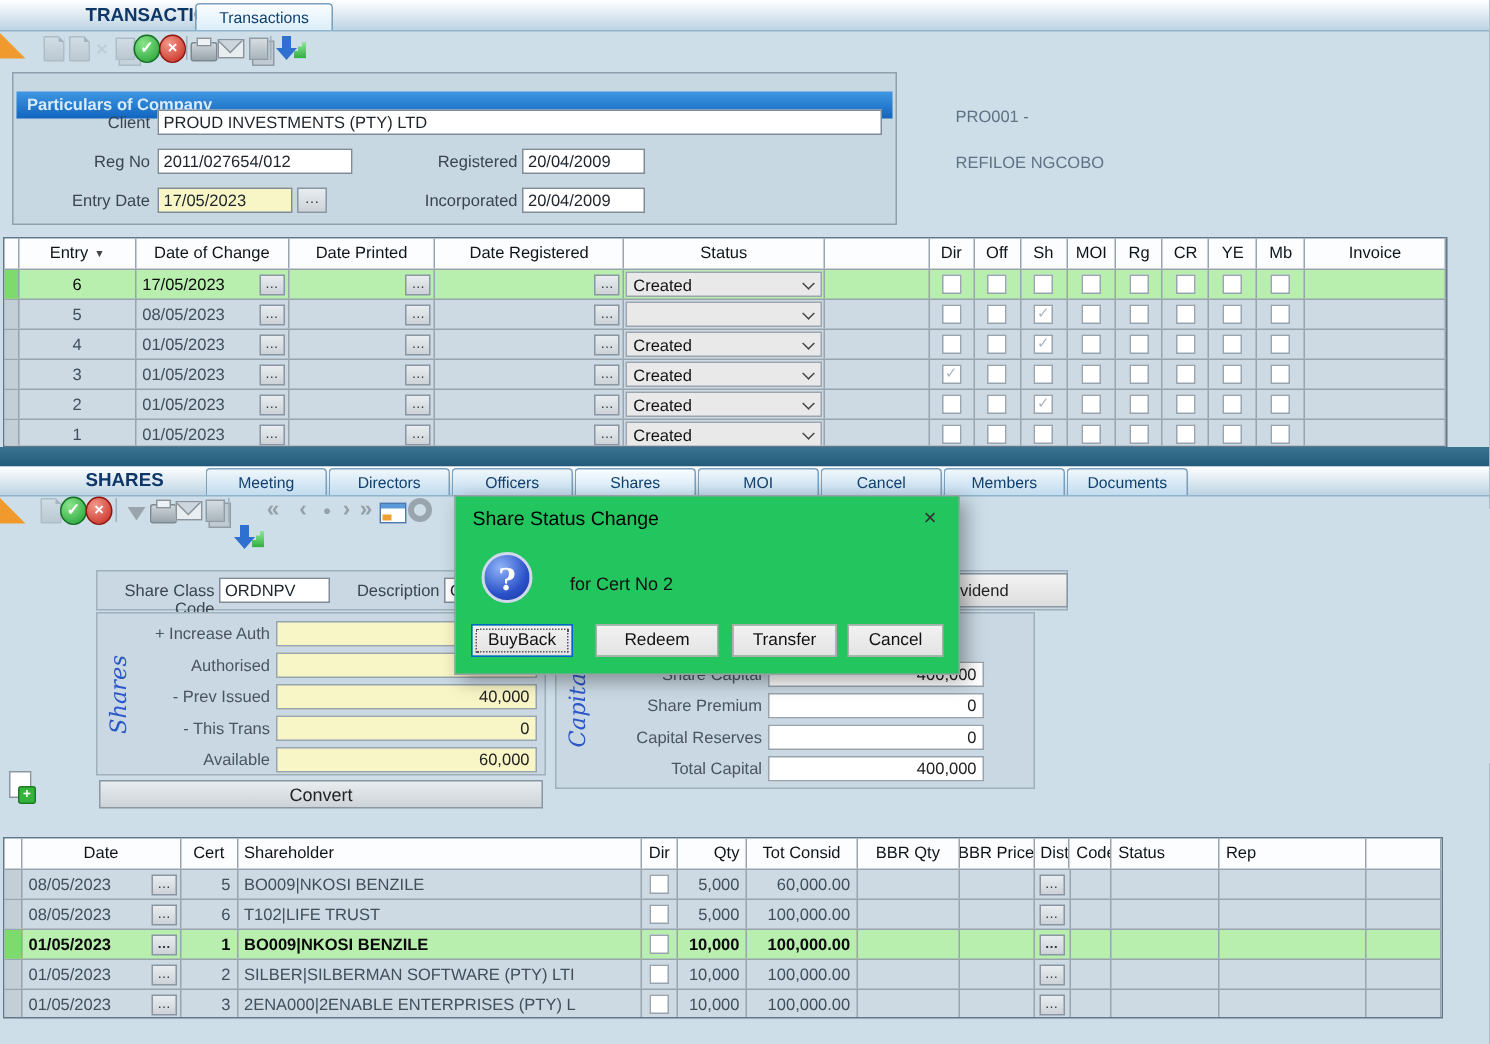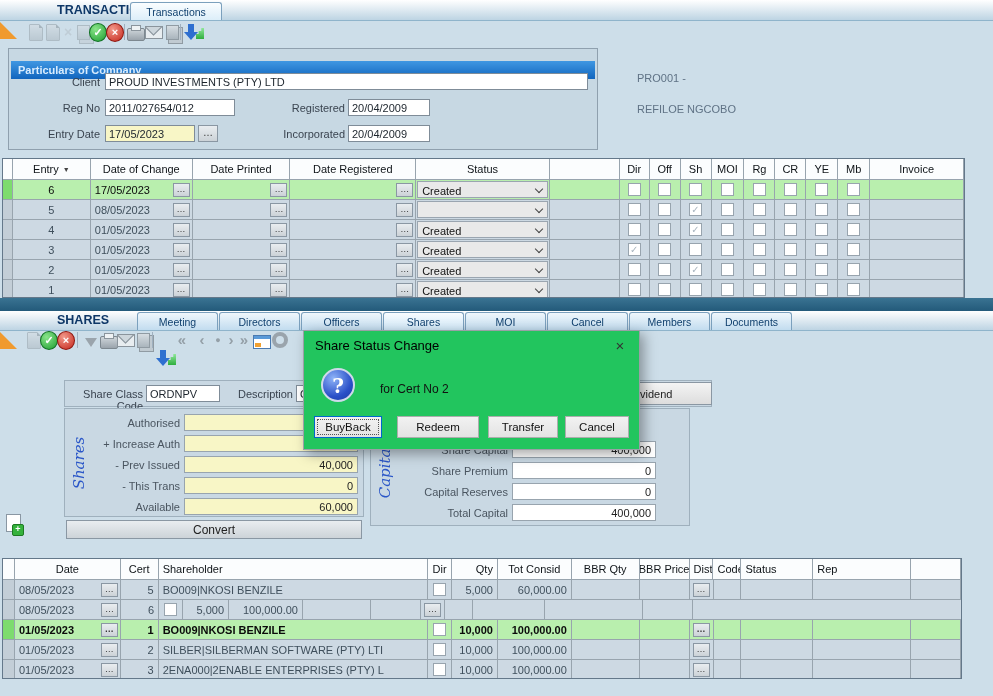--- a/index.html
+++ b/index.html
@@ -515,26 +515,26 @@
   <span class="plabel" style="left:70px;top:388px;width:73px;">Share Class Code</span>
   <div class="inp" style="left:146px;top:385px;width:74px;">ORDNPV</div>
   <span class="plabel" style="left:228px;top:388px;width:65px;">Description</span>
   <div class="inp" style="left:296px;top:385px;width:180px;">OR</div>
   <div class="divbtn">Dividend</div>
 
   <div class="gbox" style="left:64px;top:408px;width:300px;height:109px;"></div>
   <div class="vlabel" style="left:48px;top:454px;width:62px;">Shares</div>
   <div id="shares-fields" class="abs" style="left:72px;top:414px;">
       <div class="frow">
+        <span class="flbl" style="width: 108px;">+ Increase Auth</span>
+        <span class="fval yellow" style="width: 174px;"></span>
+      </div>
+      <div class="frow">
         <span class="flbl" style="width: 108px;">Authorised</span>
         <span class="fval yellow" style="width: 174px;">100,000</span>
-      </div>
-      <div class="frow">
-        <span class="flbl" style="width: 108px;">+ Increase Auth</span>
-        <span class="fval yellow" style="width: 174px;"></span>
       </div>
       <div class="frow">
         <span class="flbl" style="width: 108px;">- Prev Issued</span>
         <span class="fval yellow" style="width: 174px;">40,000</span>
       </div>
       <div class="frow">
         <span class="flbl" style="width: 108px;">- This Trans</span>
         <span class="fval yellow" style="width: 174px;">0</span>
       </div>
       <div class="frow">
@@ -607,20 +607,21 @@
         <div class="gcell" style="width: 98px;"></div>
         <div class="gcell" style="width: 50px;"></div>
       </div>
       <div class="grow">
         <div class="gcell ind" style="width: 12px;"></div>
         <div class="gcell datec" style="width: 106px;">
           <span class="dtx">08/05/2023</span>
           <span class="dots">…</span>
         </div>
         <div class="gcell ar" style="width: 38px;">6</div>
+        <div class="gcell al" style="width: 270px;">T102|LIFE TRUST</div>
         <div class="gcell" style="width: 24px;">
           <span class="cb"></span>
         </div>
         <div class="gcell ar" style="width: 46px;">5,000</div>
         <div class="gcell ar" style="width: 74px;">100,000.00</div>
         <div class="gcell" style="width: 68px;"></div>
         <div class="gcell" style="width: 50px;"></div>
         <div class="gcell" style="width: 24px;">
           <span class="dots">…</span>
         </div>

